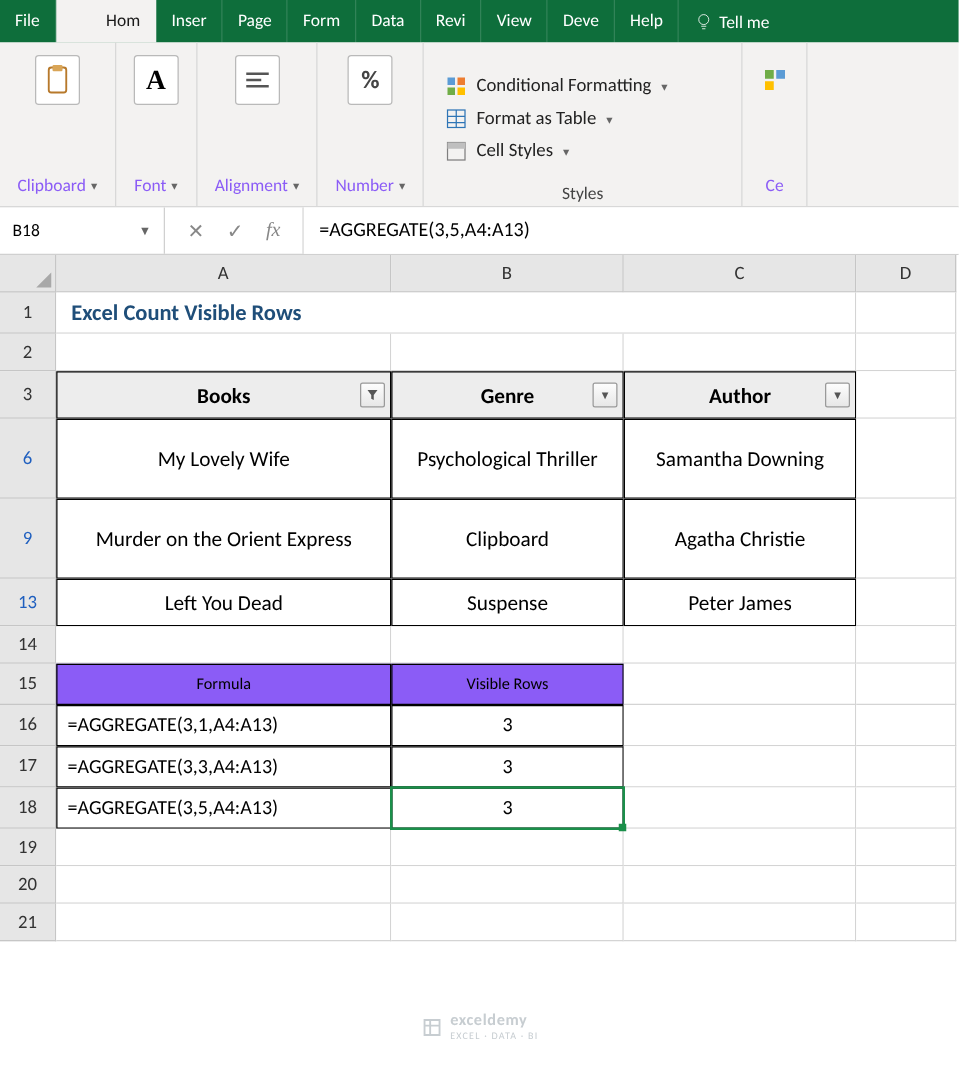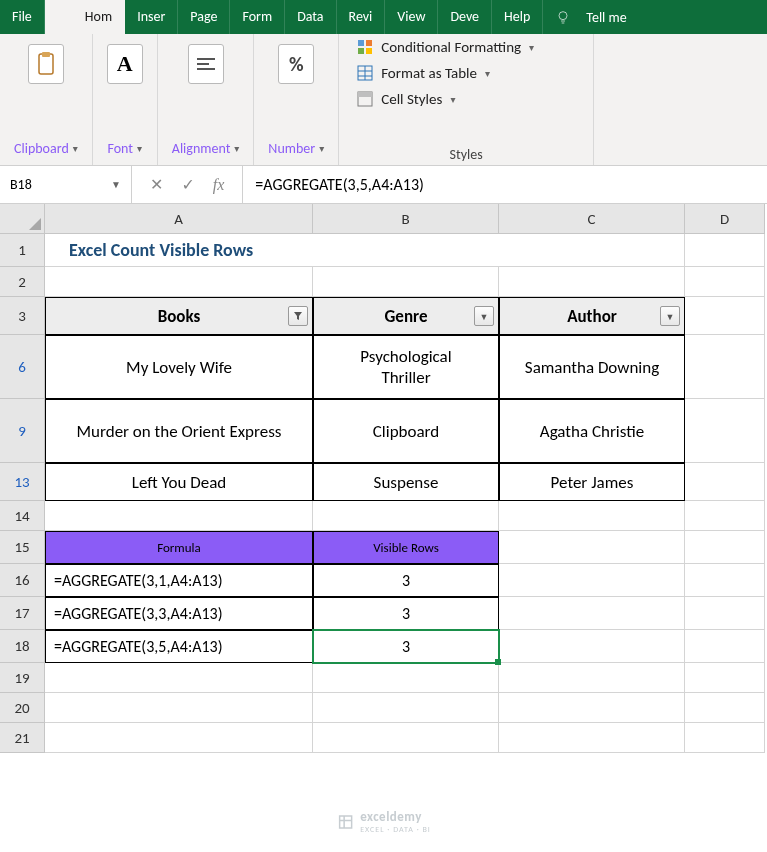--- a/index.html
+++ b/index.html
@@ -26,21 +26,21 @@
   border-right: 1px solid rgba(255,255,255,0.15);
 }
 .ribbon-tab.active {
   background: #f3f2f1;
   color: #1a1a1a;
   padding-left: 40px;
 }
 .tell-me {
   display: flex;
   align-items: center;
-  gap: 15px;
+  gap: 4px;
   padding: 0 12px;
 }
 .bulb {
   width: 16px;
   height: 16px;
   stroke: #fff;
   fill: none;
 }
 .ribbon-panel {
   display: flex;
@@ -81,21 +81,21 @@
   gap:4px;
 }
 .drop-caret::after {
   content: "▾";
   font-size: 10px;
   color: #666;
 }
 .styles-group {
   flex-direction: column;
   align-items: flex-start;
-  padding: 0 18px 2px;
+  padding: 22px 18px 2px;
   min-width: 255px;
 }
 .styles-line {
   display: flex;
   align-items: center;
   gap: 8px;
   padding: 4px 0;
   font-size: 15px;
   color: #222;
   cursor: pointer;
@@ -180,21 +180,21 @@
   border-color:transparent transparent #a8a8a8 transparent;
 }
 .rowhdr {
   justify-content: center;
   padding: 0 6px;
 }
 .rowhdr.blue { color: #1f5fbf; }
 .cell {
   border-right: 1px solid #d4d4d4;
   border-bottom: 1px solid #d4d4d4;
-  padding: 4px 24px;
+  padding: 4px 12px;
   font-size: 17px;
   font-family: Calibri, sans-serif;
   display: flex;
   align-items: center;
   background:#fff;
   position:relative;
 }
 .cell.center { justify-content: center; text-align:center; }
 .title-cell {
   color: #1f4e79;
@@ -373,20 +373,30 @@
             <rect x="1" y="1" width="14" height="14" fill="none" stroke="#7f7f7f"></rect>
             <rect x="1" y="1" width="14" height="5" fill="#bfbfbf"></rect>
           </svg>
         <span>Cell Styles</span>
           <span style="font-size:10px;color:#666">▾</span>
       </div>
     </div>
     <div class="styles-title">Styles</div>
   </div>
 
+  <div class="group cells-group">
+    <div class="group-icon-row">
+      <svg width="20" height="20">
+          <rect x="2" y="2" width="7" height="7" fill="#70ad47"></rect>
+          <rect x="11" y="2" width="7" height="7" fill="#5b9bd5"></rect>
+          <rect x="2" y="11" width="7" height="7" fill="#ffc000"></rect>
+        </svg>
+    </div>
+    <div class="group-label">Ce</div>
+  </div>
 </div>
 
 <div class="formula-bar">
   <div class="name-box">
     <span>B18</span>
     <span style="font-size:10px;color:#666">▼</span>
   </div>
   <div class="fb-btns">
     <span>✕</span>
     <span>✓</span>

